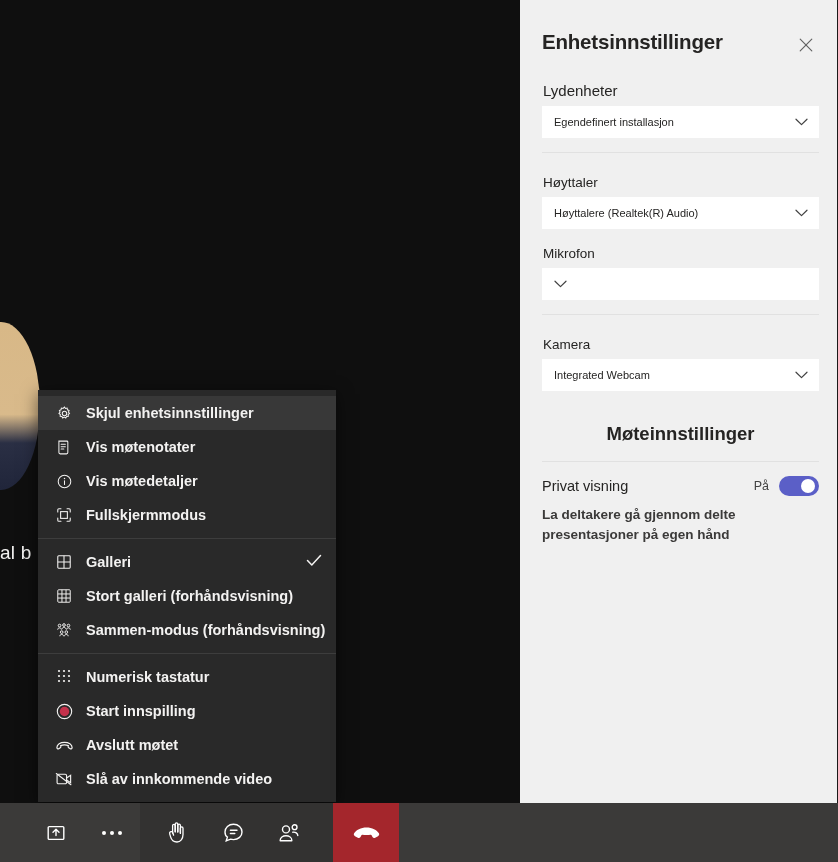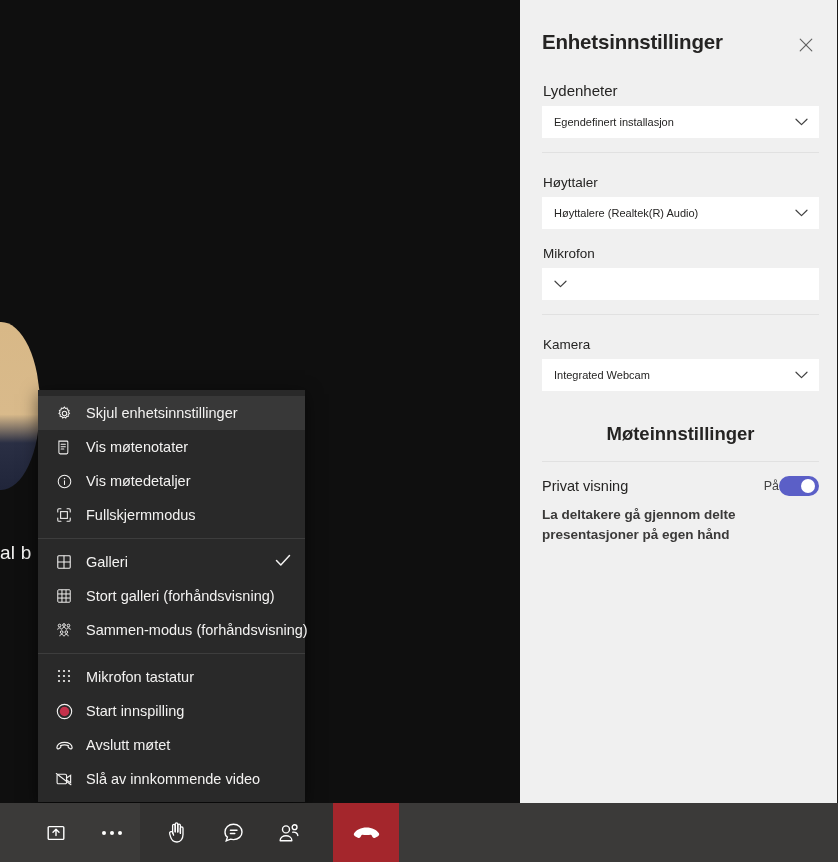--- a/index.html
+++ b/index.html
@@ -24,24 +24,25 @@
       linear-gradient(to bottom,#d8b887 0%,#d9ba8b 55%,#2a2f44 72%,#20253a 100%);
     overflow:hidden;
   }
   #stage-name{
     position:absolute;left:0px;top:542px;
     color:#f3f2f1;font-size:19px;letter-spacing:.2px;
     white-space:nowrap;
   }
   
   #ctxmenu{
-    position:absolute;left:38px;top:390px;width:267px;
+    position:absolute;left:38px;top:390px;width:298px;
     background:#292929;
     box-shadow:0 4px 16px rgba(0,0,0,.55);
     padding:0;
+    font-weight:bold;
   }
   .mgroup{padding:6px 0;}
   .mgroup + .mgroup{border-top:1px solid #3d3d3d;}
   .mitem{
     display:flex;align-items:center;height:34px;
     padding:0 14px 0 16px;
     color:#f3f2f1;font-size:14.5px;
     cursor:default;position:relative;
     white-space:nowrap;
   }
@@ -92,21 +93,21 @@
   }
   .dd .ddtext{flex:1 1 auto;white-space:nowrap;overflow:hidden;text-overflow:ellipsis;}
   .dd .ddchev{color:#424242;display:flex;align-items:center;}
   #meeting-title{
     font-size:18.5px;font-weight:bold;margin:0 0 0 0;text-align:center;
   }
   .toggle-row{
     display:flex;align-items:center;margin-top:14px;
   }
   .toggle-label{font-size:14.5px;flex:1 1 auto;}
-  .toggle-state{font-size:12.5px;color:#424242;padding-left:16px;}
+  .toggle-state{font-size:12.5px;color:#424242;margin-right:10px;padding-left:16px;}
   .switch{
     width:40px;height:20px;border-radius:10px;position:relative;
     cursor:pointer;flex:0 0 40px;
   }
   .switch .knob{
     position:absolute;top:3px;left:22px;width:14px;height:14px;
     border-radius:50%;background:#fff;
   }
   .toggle-desc{
     margin-top:9px;font-size:13.5px;line-height:1.45;color:#3b3a39;
@@ -235,21 +236,21 @@
             <circle cx="7" cy="2" r="1.1"></circle>
             <circle cx="12" cy="2" r="1.1"></circle>
           <circle cx="2" cy="7" r="1.1"></circle>
             <circle cx="7" cy="7" r="1.1"></circle>
             <circle cx="12" cy="7" r="1.1"></circle>
           <circle cx="2" cy="12" r="1.1"></circle>
             <circle cx="7" cy="12" r="1.1"></circle>
             <circle cx="12" cy="12" r="1.1"></circle>
         </svg>
       </span>
-      <span class="mlabel">Mikrofon tastatur</span>
+      <span class="mlabel">Numerisk tastatur</span>
     </div>
 
     <div class="mitem">
       <span class="mico">
         <svg width="17" height="17" viewBox="0 0 18 18" fill="none">
           <circle cx="9" cy="9" r="7.6" stroke="#f3f2f1" stroke-width="1.2"></circle>
           <circle cx="9" cy="9" r="5" fill="#c4314b"></circle>
         </svg>
       </span>
       <span class="mlabel">Start innspilling</span>

